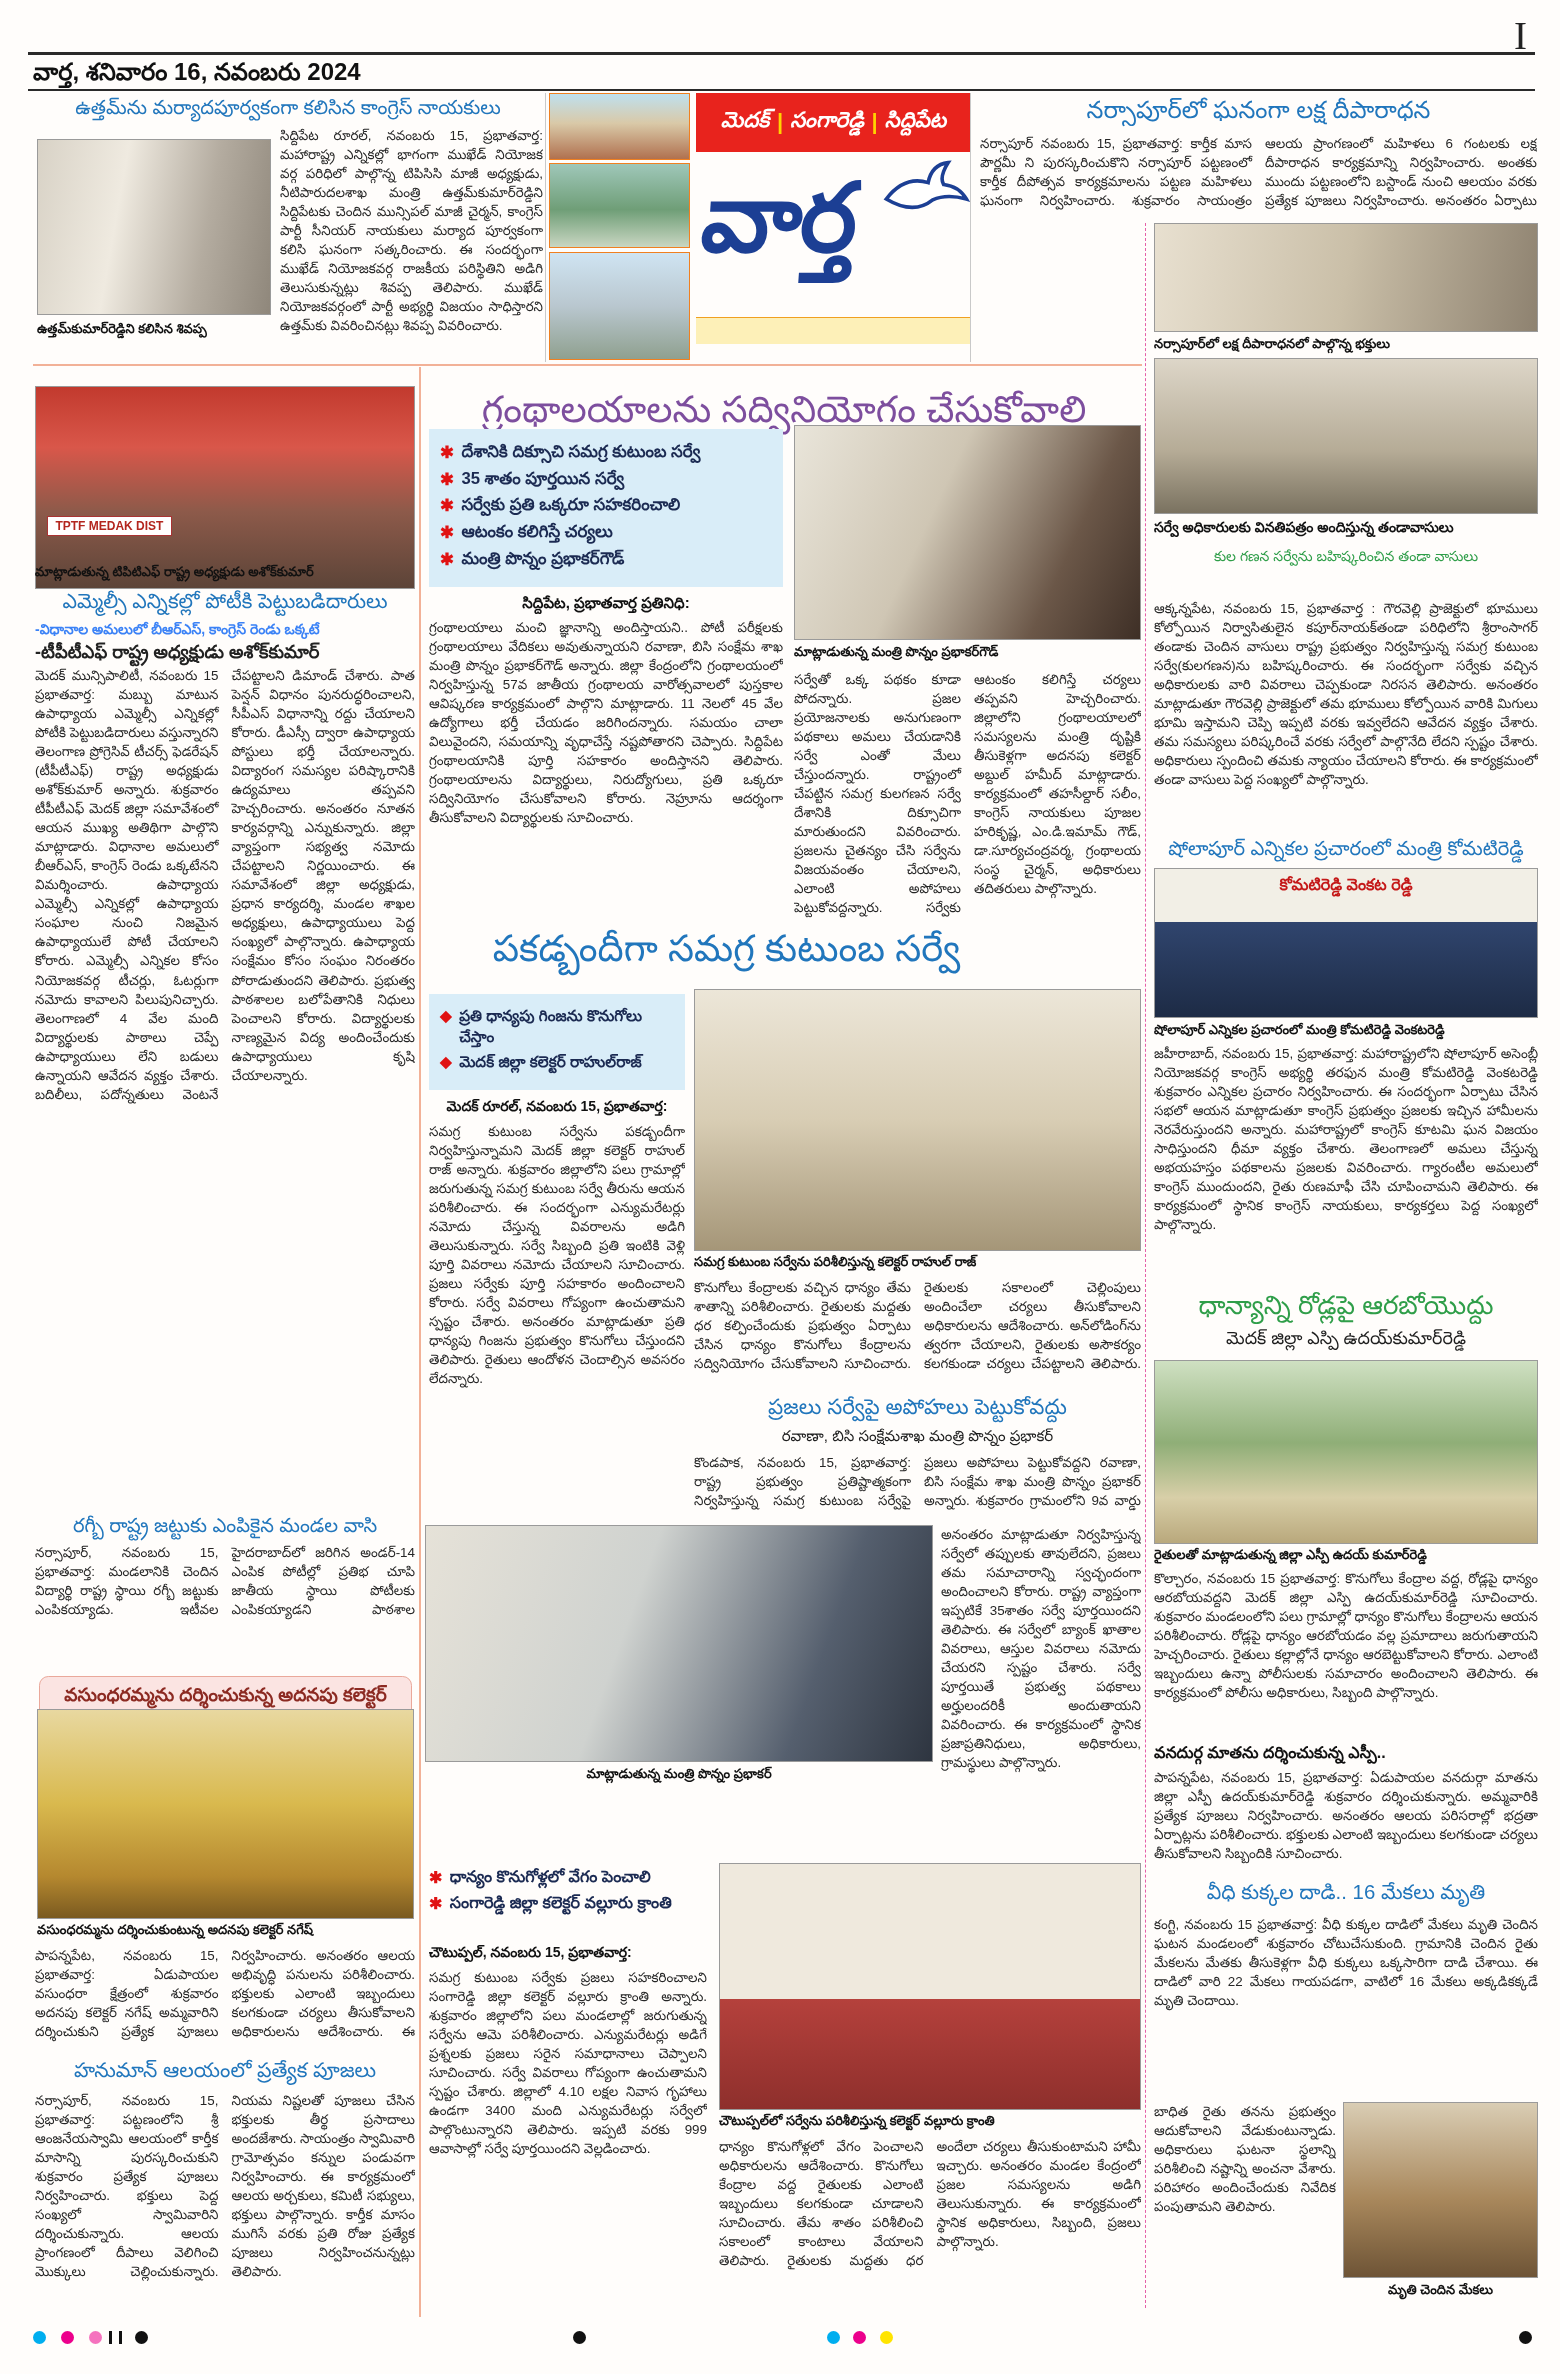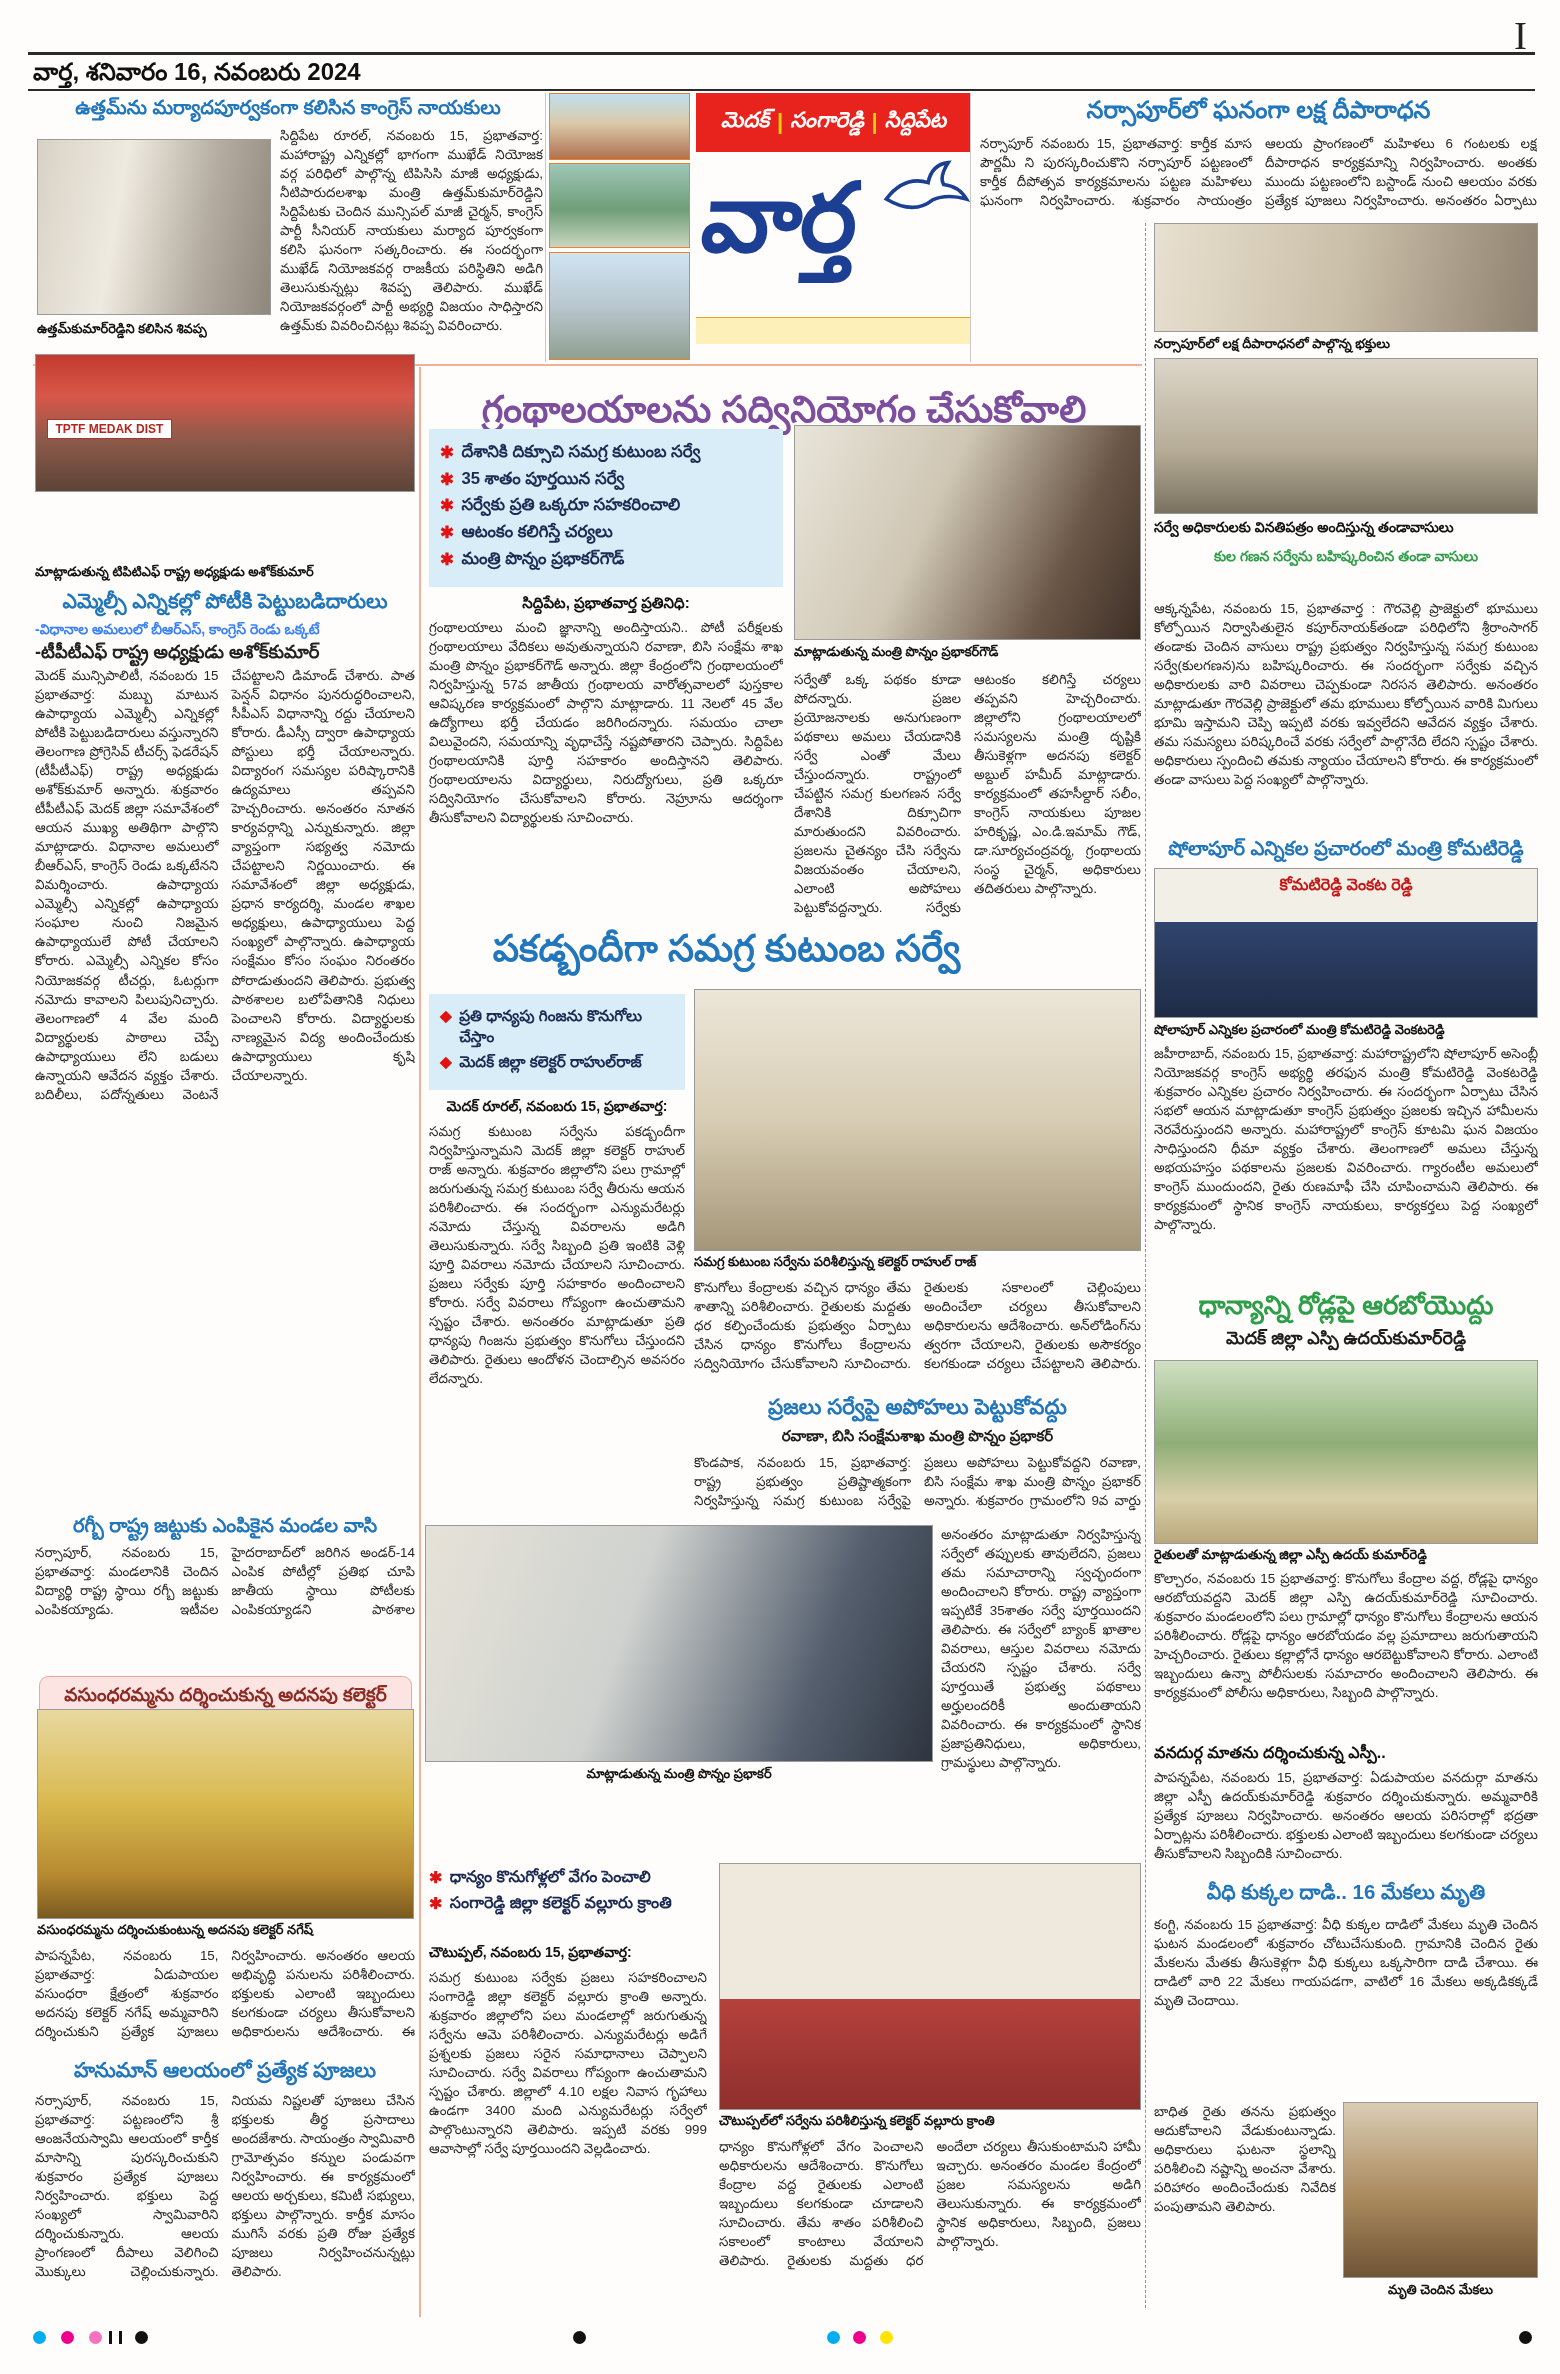--- a/index.html
+++ b/index.html
@@ -1,21 +1,21 @@
 <!DOCTYPE html>
 <html style="font-size:15px"><head>
 <meta charset="utf-8">
 <style>
   html,body{margin:0;padding:0;background:#e9e9e9;}
   .page{position:relative;width:1560px;height:2375px;background:#fffdfb;margin:0 auto;
         font-family:"Liberation Sans", sans-serif;overflow:hidden;}
   .abs{position:absolute;}
   .rule{background:#2a2a2a;}
   .srule{background:#f2b197;}
-  .hl{font-weight:bold;text-align:center;line-height:1.15;}
+  .hl{font-weight:normal;text-align:center;line-height:1.15;}
   .hl-blue{color:#2176bc;}
   .hl-purple{color:#7d4e9e;margin-top:20px;}
   .hl-green{color:#2f9e49;}
   .hl-magenta{color:#e5147d;}
   .body-t{font-size:13.4px;line-height:1.42;text-align:justify;color:#262626;overflow:hidden;}
   .cols2{column-count:2;column-gap:13px;}
   .cap{font-weight:bold;font-size:13px;color:#111;line-height:1.25;}
   .byline{font-weight:bold;color:#111;}
   .ph{border:0.9px solid #9a9a9a;box-sizing:border-box;}
   .ph-or{border:1.9px solid #f08020;}
@@ -114,21 +114,21 @@
   <div class="abs body-t" style="left:1154px;top:1768px;width:384px;height:109px">పాపన్నపేట, నవంబరు 15, ప్రభాతవార్త: ఏడుపాయల వనదుర్గా మాతను జిల్లా ఎస్పీ ఉదయ్‌కుమార్‌రెడ్డి శుక్రవారం దర్శించుకున్నారు. అమ్మవారికి ప్రత్యేక పూజలు నిర్వహించారు. అనంతరం ఆలయ పరిసరాల్లో భద్రతా ఏర్పాట్లను పరిశీలించారు. భక్తులకు ఎలాంటి ఇబ్బందులు కలగకుండా చర్యలు తీసుకోవాలని సిబ్బందికి సూచించారు.</div>
 
   <div class="abs hl hl-blue" style="left:1154px;top:1881px;width:384px;font-size:20.4px">వీధి కుక్కల దాడి.. 16 మేకలు మృతి</div>
   <div class="abs body-t" style="left:1154px;top:1915px;width:384px;height:184px">కంగ్టి, నవంబరు 15 ప్రభాతవార్త: వీధి కుక్కల దాడిలో మేకలు మృతి చెందిన ఘటన మండలంలో శుక్రవారం చోటుచేసుకుంది. గ్రామానికి చెందిన రైతు మేకలను మేతకు తీసుకెళ్లగా వీధి కుక్కలు ఒక్కసారిగా దాడి చేశాయి. ఈ దాడిలో వారి 22 మేకలు గాయపడగా, వాటిలో 16 మేకలు అక్కడికక్కడే మృతి చెందాయి.</div>
   <div class="abs body-t" style="left:1154px;top:2102px;width:182px;height:200px">బాధిత రైతు తనను ప్రభుత్వం ఆదుకోవాలని వేడుకుంటున్నాడు. అధికారులు ఘటనా స్థలాన్ని పరిశీలించి నష్టాన్ని అంచనా వేశారు. పరిహారం అందించేందుకు నివేదిక పంపుతామని తెలిపారు.</div>
   <div class="abs ph ph-goats" style="left:1343px;top:2102px;width:195px;height:176px"></div>
   <div class="abs cap" style="left:1343px;top:2282px;width:195px;text-align:center">మృతి చెందిన మేకలు</div>
 
   <div class="abs srule" style="left:419px;top:367px;width:1.9px;height:1950px"></div>
 
-  <div class="abs ph ph-tptf" style="left:35px;top:354px;width:380px;height:138px">
+  <div class="abs ph ph-tptf" style="left:35px;top:386px;width:380px;height:203px">
     <span class="abs" style="left:11px;bottom:52px;background:#fff;border:0.9px solid #a33;color:#b3261e;font-weight:bold;font-size:12px;padding:1.9px 7.4px">TPTF MEDAK DIST</span>
   </div>
   <div class="abs cap" style="left:35px;top:564px;width:380px">మాట్లాడుతున్న టిపిటిఎఫ్ రాష్ట్ర అధ్యక్షుడు అశోక్‌కుమార్</div>
   <div class="abs hl hl-blue" style="left:35px;top:590px;width:380px;font-size:20.4px">ఎమ్మెల్సీ ఎన్నికల్లో పోటీకి పెట్టుబడిదారులు</div>
   <div class="abs" style="left:35px;top:621px;width:380px;font-size:14px;font-weight:bold;color:#3b82f6">-విధానాల అమలులో బీఆర్ఎస్, కాంగ్రెస్ రెండు ఒక్కటే</div>
   <div class="abs" style="left:35px;top:642px;width:380px;font-size:18px;font-weight:bold;color:#222">-టీపీటీఎఫ్ రాష్ట్ర అధ్యక్షుడు అశోక్‌కుమార్</div>
   <div class="abs body-t cols2" style="left:35px;top:666px;width:380px;height:842px">మెదక్ మున్సిపాలిటీ, నవంబరు 15 ప్రభాతవార్త: మబ్బు మాటున ఉపాధ్యాయ ఎమ్మెల్సీ ఎన్నికల్లో పోటీకి పెట్టుబడిదారులు వస్తున్నారని తెలంగాణ ప్రోగ్రెసివ్ టీచర్స్ ఫెడరేషన్ (టీపీటీఎఫ్) రాష్ట్ర అధ్యక్షుడు అశోక్‌కుమార్ అన్నారు. శుక్రవారం టీపీటీఎఫ్ మెదక్ జిల్లా సమావేశంలో ఆయన ముఖ్య అతిథిగా పాల్గొని మాట్లాడారు. విధానాల అమలులో బీఆర్ఎస్, కాంగ్రెస్ రెండు ఒక్కటేనని విమర్శించారు. ఉపాధ్యాయ ఎమ్మెల్సీ ఎన్నికల్లో ఉపాధ్యాయ సంఘాల నుంచి నిజమైన ఉపాధ్యాయులే పోటీ చేయాలని కోరారు. ఎమ్మెల్సీ ఎన్నికల కోసం నియోజకవర్గ టీచర్లు, ఓటర్లుగా నమోదు కావాలని పిలుపునిచ్చారు. తెలంగాణలో 4 వేల మంది విద్యార్థులకు పాఠాలు చెప్పే ఉపాధ్యాయులు లేని బడులు ఉన్నాయని ఆవేదన వ్యక్తం చేశారు. బదిలీలు, పదోన్నతులు వెంటనే చేపట్టాలని డిమాండ్ చేశారు. పాత పెన్షన్ విధానం పునరుద్ధరించాలని, సీపీఎస్ విధానాన్ని రద్దు చేయాలని కోరారు. డీఎస్సీ ద్వారా ఉపాధ్యాయ పోస్టులు భర్తీ చేయాలన్నారు. విద్యారంగ సమస్యల పరిష్కారానికి ఉద్యమాలు తప్పవని హెచ్చరించారు. అనంతరం నూతన కార్యవర్గాన్ని ఎన్నుకున్నారు. జిల్లా వ్యాప్తంగా సభ్యత్వ నమోదు చేపట్టాలని నిర్ణయించారు. ఈ సమావేశంలో జిల్లా అధ్యక్షుడు, ప్రధాన కార్యదర్శి, మండల శాఖల అధ్యక్షులు, ఉపాధ్యాయులు పెద్ద సంఖ్యలో పాల్గొన్నారు. ఉపాధ్యాయ సంక్షేమం కోసం సంఘం నిరంతరం పోరాడుతుందని తెలిపారు. ప్రభుత్వ పాఠశాలల బలోపేతానికి నిధులు పెంచాలని కోరారు. విద్యార్థులకు నాణ్యమైన విద్య అందించేందుకు ఉపాధ్యాయులు కృషి చేయాలన్నారు.</div>
 
   <div class="abs hl hl-blue" style="left:35px;top:1514px;width:380px;font-size:19.5px">రగ్బీ రాష్ట్ర జట్టుకు ఎంపికైన మండల వాసి</div>
   <div class="abs body-t cols2" style="left:35px;top:1543px;width:380px;height:87px">నర్సాపూర్, నవంబరు 15, ప్రభాతవార్త: మండలానికి చెందిన విద్యార్థి రాష్ట్ర స్థాయి రగ్బీ జట్టుకు ఎంపికయ్యాడు. ఇటీవల హైదరాబాద్‌లో జరిగిన అండర్-14 ఎంపిక పోటీల్లో ప్రతిభ చూపి జాతీయ స్థాయి పోటీలకు ఎంపికయ్యాడని పాఠశాల ప్రధానోపాధ్యాయుడు తెలిపారు. గోవాలో జరగనున్న జాతీయ స్థాయి పోటీల్లో పాల్గొననున్నాడు. ఈ సందర్భంగా విద్యార్థిని ఉపాధ్యాయులు, గ్రామస్థులు అభినందించారు.</div>

